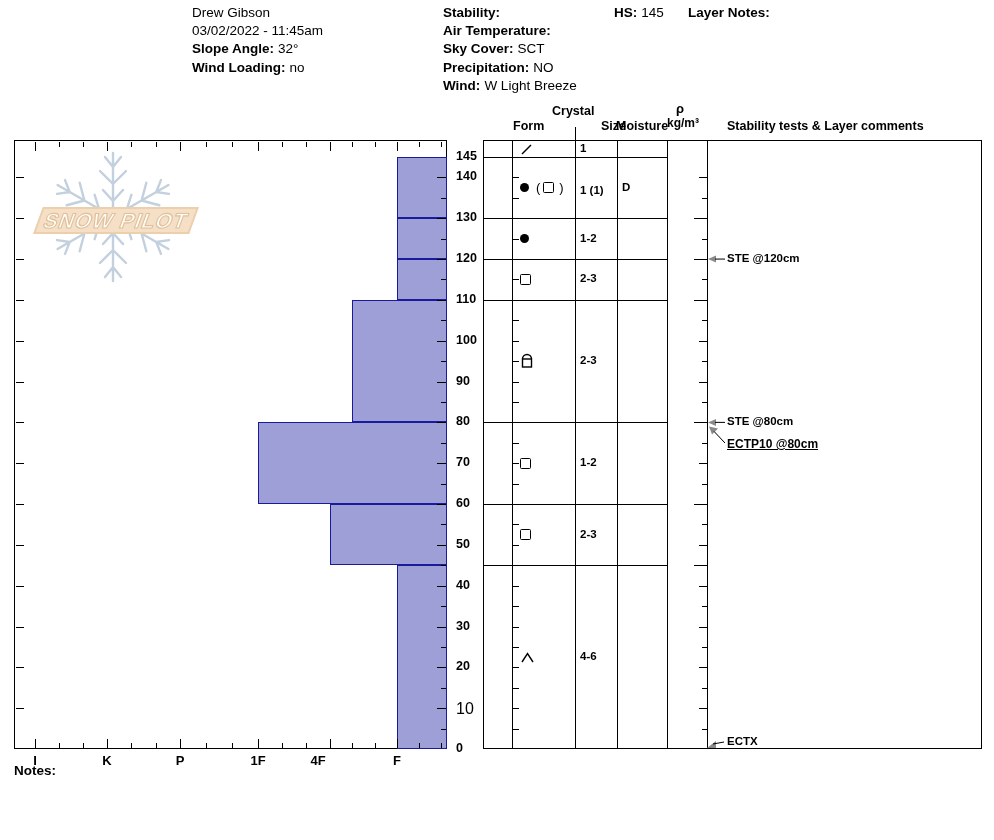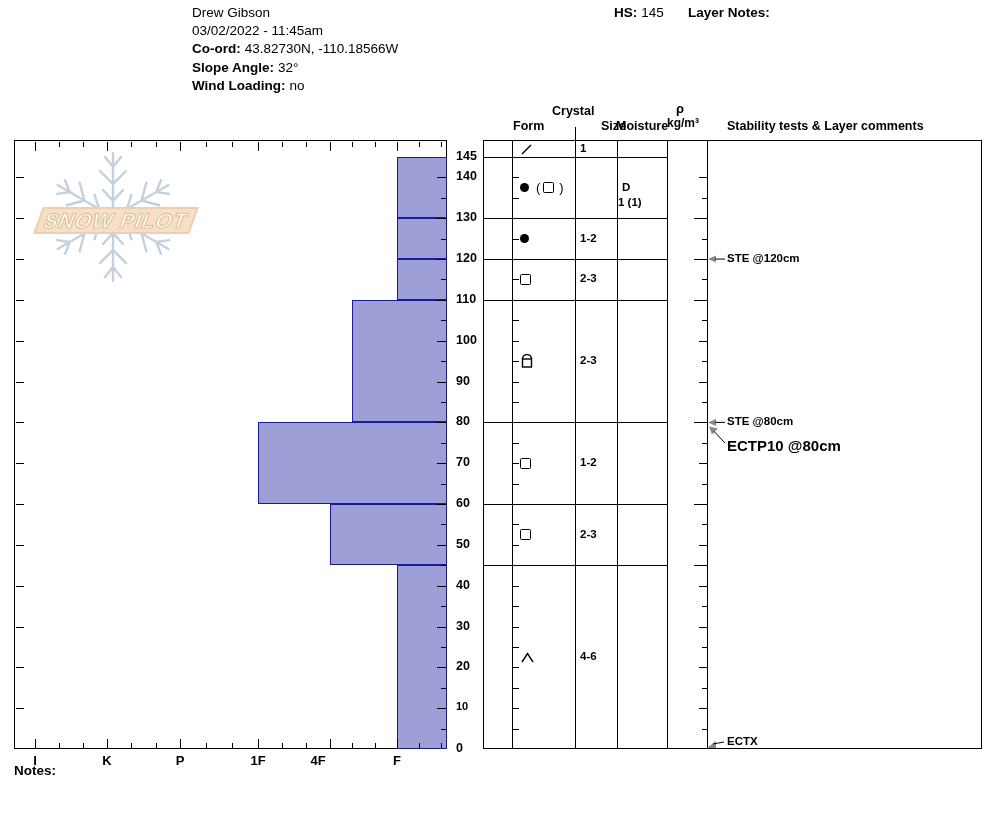--- a/index.html
+++ b/index.html
@@ -22,25 +22,31 @@
 </style>
 </head>
 <body>
 
 <div id="page">
 
 
   <div class="hcol" style="left:192px;">
     <div>Drew Gibson</div>
     <div>03/02/2022 - 11:45am</div>
-    <div><b>Co-ord:</b><span class="v">43.82730N, -110.18566W</span></div>
     <div><b>Slope Angle:</b><span class="v">32°</span></div>
     <div><b>Wind Loading:</b><span class="v">no</span></div>
   </div>
 
+  <div class="hcol" style="left:443px;">
+    <div><b>Stability:</b><span class="v"></span></div>
+    <div><b>Air Temperature:</b><span class="v"></span></div>
+    <div><b>Sky Cover:</b><span class="v">SCT</span></div>
+    <div><b>Precipitation:</b><span class="v">NO</span></div>
+    <div><b>Wind:</b><span class="v">W Light Breeze</span></div>
+  </div>
 
   <div class="hcol" style="left:582px;padding-left:32px;">
     <div><b>HS:</b><span class="v">145</span></div>
   </div>
   <div class="hcol" style="left:688px;">
     <div><b>Layer Notes:</b></div>
   </div>
 
   <div class="thead" style="left:552px;top:104px;">Crystal</div>
   <div class="thead" style="left:513px;top:119px;">Form</div>
@@ -163,21 +169,21 @@
       <div style="position: absolute; left: 456px; top: 291.897px; font-weight: bold; font-size: 12.5px;">110</div>
       <div style="position: absolute; left: 456px; top: 332.724px; font-weight: bold; font-size: 12.5px;">100</div>
       <div style="position: absolute; left: 456px; top: 373.552px; font-weight: bold; font-size: 12.5px;">90</div>
       <div style="position: absolute; left: 456px; top: 414.379px; font-weight: bold; font-size: 12.5px;">80</div>
       <div style="position: absolute; left: 456px; top: 455.207px; font-weight: bold; font-size: 12.5px;">70</div>
       <div style="position: absolute; left: 456px; top: 496.034px; font-weight: bold; font-size: 12.5px;">60</div>
       <div style="position: absolute; left: 456px; top: 536.862px; font-weight: bold; font-size: 12.5px;">50</div>
       <div style="position: absolute; left: 456px; top: 577.69px; font-weight: bold; font-size: 12.5px;">40</div>
       <div style="position: absolute; left: 456px; top: 618.517px; font-weight: bold; font-size: 12.5px;">30</div>
       <div style="position: absolute; left: 456px; top: 659.345px; font-weight: bold; font-size: 12.5px;">20</div>
-      <div style="position: absolute; left: 456px; top: 700.172px; font-weight: bold; font-size: 11px;">10</div>
+      <div style="position: absolute; left: 456px; top: 700.172px; font-weight: normal; font-size: 16px;">10</div>
       <div style="position: absolute; left: 456px; top: 741px; font-weight: bold; font-size: 12.5px;">0</div>
       <div style="position: absolute; left: 21px; top: 753px; width: 28px; text-align: center; font-weight: bold; font-size: 13px;">I</div>
       <div style="position: absolute; left: 93px; top: 753px; width: 28px; text-align: center; font-weight: bold; font-size: 13px;">K</div>
       <div style="position: absolute; left: 166px; top: 753px; width: 28px; text-align: center; font-weight: bold; font-size: 13px;">P</div>
       <div style="position: absolute; left: 244px; top: 753px; width: 28px; text-align: center; font-weight: bold; font-size: 13px;">1F</div>
       <div style="position: absolute; left: 304px; top: 753px; width: 28px; text-align: center; font-weight: bold; font-size: 13px;">4F</div>
       <div style="position: absolute; left: 383px; top: 753px; width: 28px; text-align: center; font-weight: bold; font-size: 13px;">F</div>
       <div style="position: absolute; left: 483px; top: 140px; width: 1px; height: 609px; background: rgb(0, 0, 0);"></div>
       <div style="position: absolute; left: 512px; top: 140px; width: 1px; height: 609px; background: rgb(0, 0, 0);"></div>
       <div style="position: absolute; left: 575px; top: 140px; width: 1px; height: 609px; background: rgb(0, 0, 0);"></div>
@@ -256,21 +262,21 @@
           <line x1="2" y1="12" x2="11" y2="3" stroke="#000" stroke-width="1.5"></line>
         </svg>
       </div>
       <div style="position: absolute; left: 580px; top: 142px; font-weight: bold; font-size: 11.5px;">1</div>
       <div style="position: absolute; left: 520px; top: 179.621px; height: 16px; display: flex; align-items: center; font-size: 13px;">
         <span class="dot"></span>
         <span style="margin:0 3px 0 7px;">(</span>
         <span class="sq"></span>
         <span style="margin-left:5px;">)</span>
       </div>
-      <div style="position: absolute; left: 580px; top: 196px; font-weight: bold; font-size: 11.5px; margin-left: 38px;">1 (1)</div>
+      <div style="position: absolute; left: 580px; top: 184px; font-weight: bold; font-size: 11.5px;">1 (1)</div>
       <div style="position: absolute; left: 622px; top: 180.621px; font-weight: bold; font-size: 11.5px;">D</div>
       <div style="position: absolute; left: 520px; top: 230.655px; height: 16px; display: flex; align-items: center; font-size: 13px;">
         <span class="dot"></span>
       </div>
       <div style="position: absolute; left: 580px; top: 231.655px; font-weight: bold; font-size: 11.5px;">1-2</div>
       <div style="position: absolute; left: 520px; top: 271.483px; height: 16px; display: flex; align-items: center; font-size: 13px;">
         <span class="sq"></span>
       </div>
       <div style="position: absolute; left: 580px; top: 272.483px; font-weight: bold; font-size: 11.5px;">2-3</div>
       <div style="position: absolute; left: 520px; top: 353.138px; height: 16px; display: flex; align-items: center; font-size: 13px;">
@@ -299,18 +305,18 @@
           <line x1="715" y1="259.0689655172414" x2="725" y2="259.0689655172414" stroke="#000" stroke-width="1"></line>
           <polygon points="708,422.37931034482756 716,418.87931034482756 716,425.87931034482756" fill="#8a8a8a"></polygon>
           <line x1="715" y1="422.37931034482756" x2="725" y2="422.37931034482756" stroke="#000" stroke-width="1"></line>
           <polygon points="709,426.37931034482756 718,428.37931034482756 712,434.37931034482756" fill="#8a8a8a"></polygon>
           <line x1="714" y1="431.37931034482756" x2="725" y2="443" stroke="#000" stroke-width="1"></line>
           <polygon points="707,748 716,741 716,748" fill="#8a8a8a"></polygon>
           <line x1="713" y1="744" x2="724" y2="742" stroke="#000" stroke-width="1"></line>
         </svg></div>
       <div style="position: absolute; left: 727px; top: 252.069px; font-weight: bold; font-size: 11.5px;">STE @120cm</div>
       <div style="position: absolute; left: 727px; top: 415.379px; font-weight: bold; font-size: 11.5px;">STE @80cm</div>
-      <div style="position: absolute; left: 727px; top: 437px; font-weight: bold; font-size: 15px;">ECTP10 @80cm</div>
+      <div style="position: absolute; left: 727px; top: 437px; font-weight: bold; font-size: 12px; text-decoration: underline;">ECTP10 @80cm</div>
       <div style="position: absolute; left: 727px; top: 735px; font-weight: bold; font-size: 11.5px;">ECTX</div>
     </div>
 
   <div class="lbl" style="left:14px;top:763px;font-weight:bold;font-size:13.5px;">Notes:</div>
 </div>
 
 </body></html>

